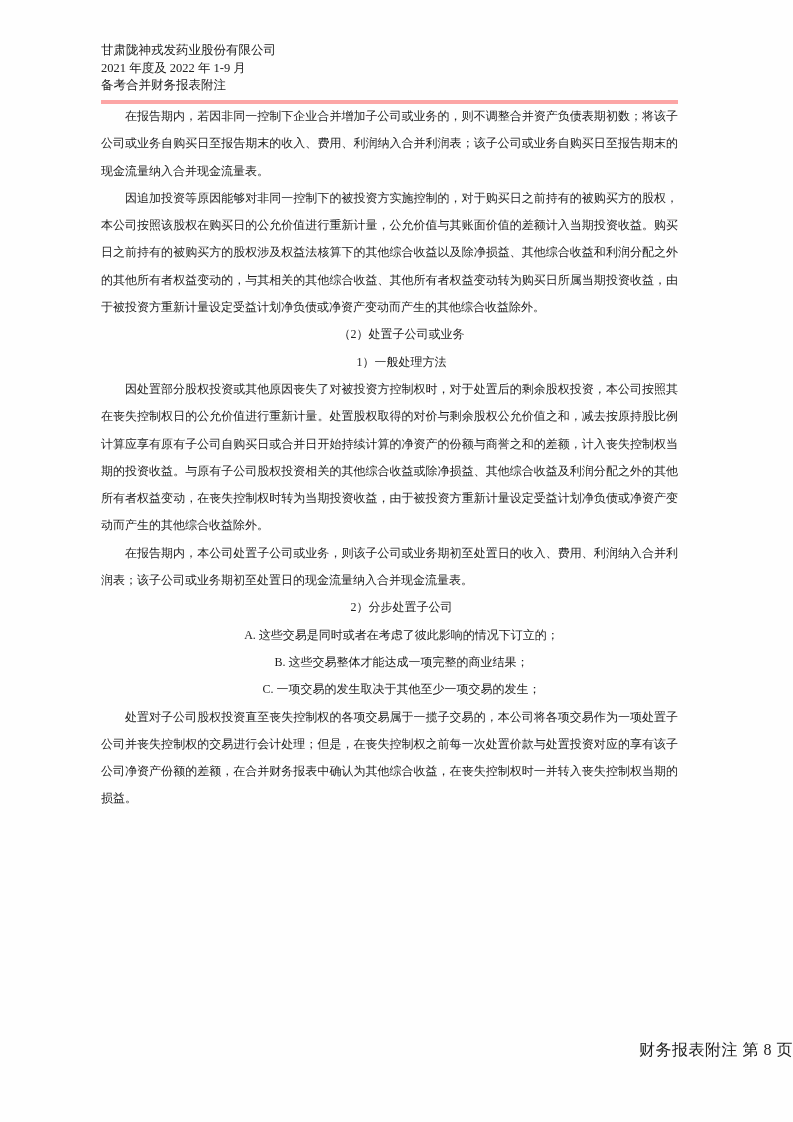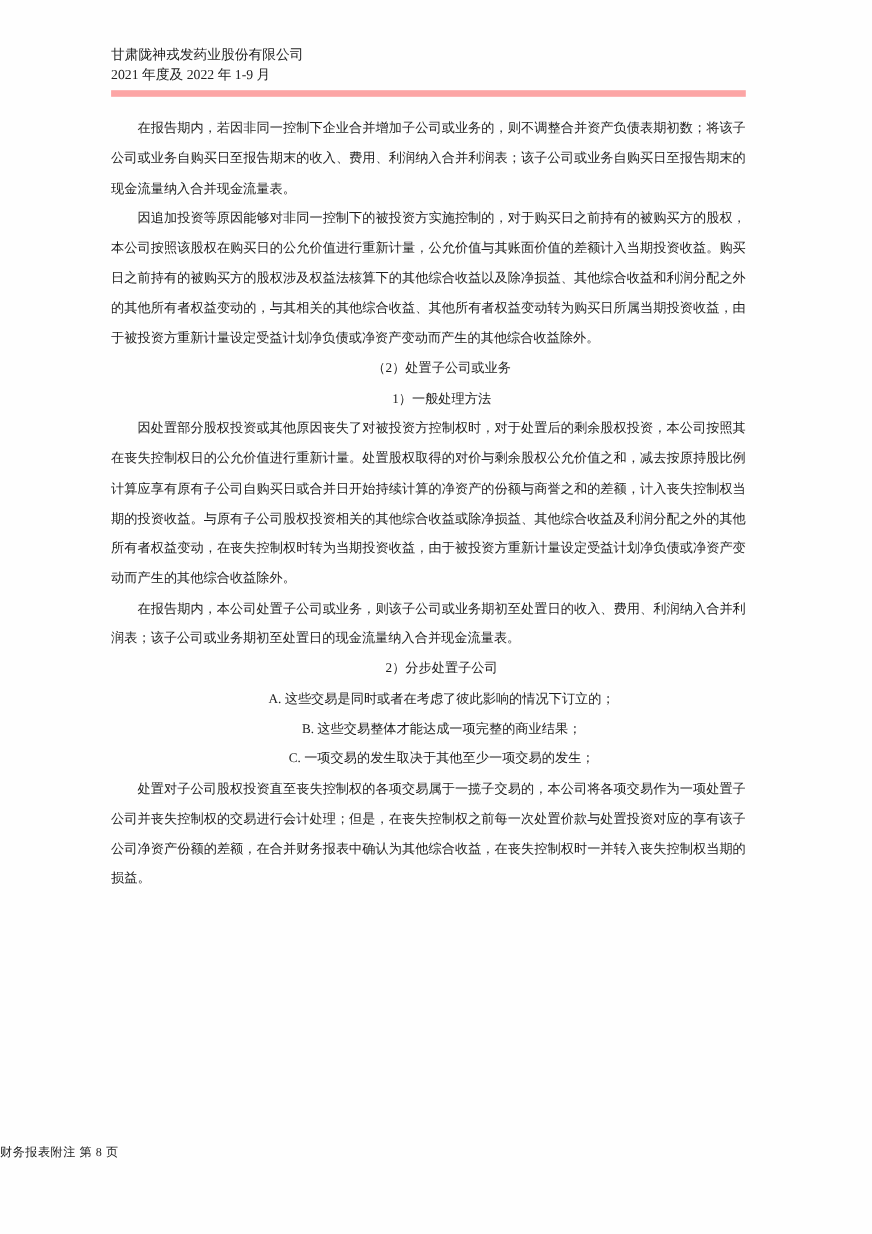--- a/index.html
+++ b/index.html
@@ -18,21 +18,21 @@
     overflow: hidden;
   }
   .doc-header {
     position: absolute;
     left: 101px;
     top: 42px;
     width: 577px;
     font-size: 12.5px;
     line-height: 17.5px;
     color: #222;
-    border-bottom: 6px solid #fca5a5;
+    border-bottom: 4px solid #fca5a5;
     padding-bottom: 5px;
   }
   .doc-header div { white-space: nowrap; }
   .doc-body {
     position: absolute;
     left: 101px;
     top: 103px;
     width: 577px;
     font-size: 12px;
     line-height: 27.3px;
@@ -47,34 +47,35 @@
   }
   .doc-body p.heading,
   .doc-body p.list-item {
     text-align: center;
   }
   .doc-footer {
     position: absolute;
     left: 0;
     top: 1040px;
     width: 793px;
-    text-align: left;
-    font-size: 11px;
+    text-align: right;
+    font-size: 16px;
     color: #222;
     letter-spacing: 0.5px;
   }
 </style>
 </head>
 <body>
 
 <div class="page">
 
   <div class="doc-header">
     <div>甘肃陇神戎发药业股份有限公司</div>
     <div>2021 年度及 2022 年 1-9 月</div>
+    <div>备考合并财务报表附注</div>
   </div>
 
   <div class="doc-body">
     <p class="paragraph">在报告期内，若因非同一控制下企业合并增加子公司或业务的，则不调整合并资产负债表期初数；将该子公司或业务自购买日至报告期末的收入、费用、利润纳入合并利润表；该子公司或业务自购买日至报告期末的现金流量纳入合并现金流量表。</p>
     <p class="paragraph">因追加投资等原因能够对非同一控制下的被投资方实施控制的，对于购买日之前持有的被购买方的股权，本公司按照该股权在购买日的公允价值进行重新计量，公允价值与其账面价值的差额计入当期投资收益。购买日之前持有的被购买方的股权涉及权益法核算下的其他综合收益以及除净损益、其他综合收益和利润分配之外的其他所有者权益变动的，与其相关的其他综合收益、其他所有者权益变动转为购买日所属当期投资收益，由于被投资方重新计量设定受益计划净负债或净资产变动而产生的其他综合收益除外。</p>
     <p class="heading">（2）处置子公司或业务</p>
     <p class="heading">1）一般处理方法</p>
     <p class="paragraph">因处置部分股权投资或其他原因丧失了对被投资方控制权时，对于处置后的剩余股权投资，本公司按照其在丧失控制权日的公允价值进行重新计量。处置股权取得的对价与剩余股权公允价值之和，减去按原持股比例计算应享有原有子公司自购买日或合并日开始持续计算的净资产的份额与商誉之和的差额，计入丧失控制权当期的投资收益。与原有子公司股权投资相关的其他综合收益或除净损益、其他综合收益及利润分配之外的其他所有者权益变动，在丧失控制权时转为当期投资收益，由于被投资方重新计量设定受益计划净负债或净资产变动而产生的其他综合收益除外。</p>
     <p class="paragraph">在报告期内，本公司处置子公司或业务，则该子公司或业务期初至处置日的收入、费用、利润纳入合并利润表；该子公司或业务期初至处置日的现金流量纳入合并现金流量表。</p>
     <p class="heading">2）分步处置子公司</p>

